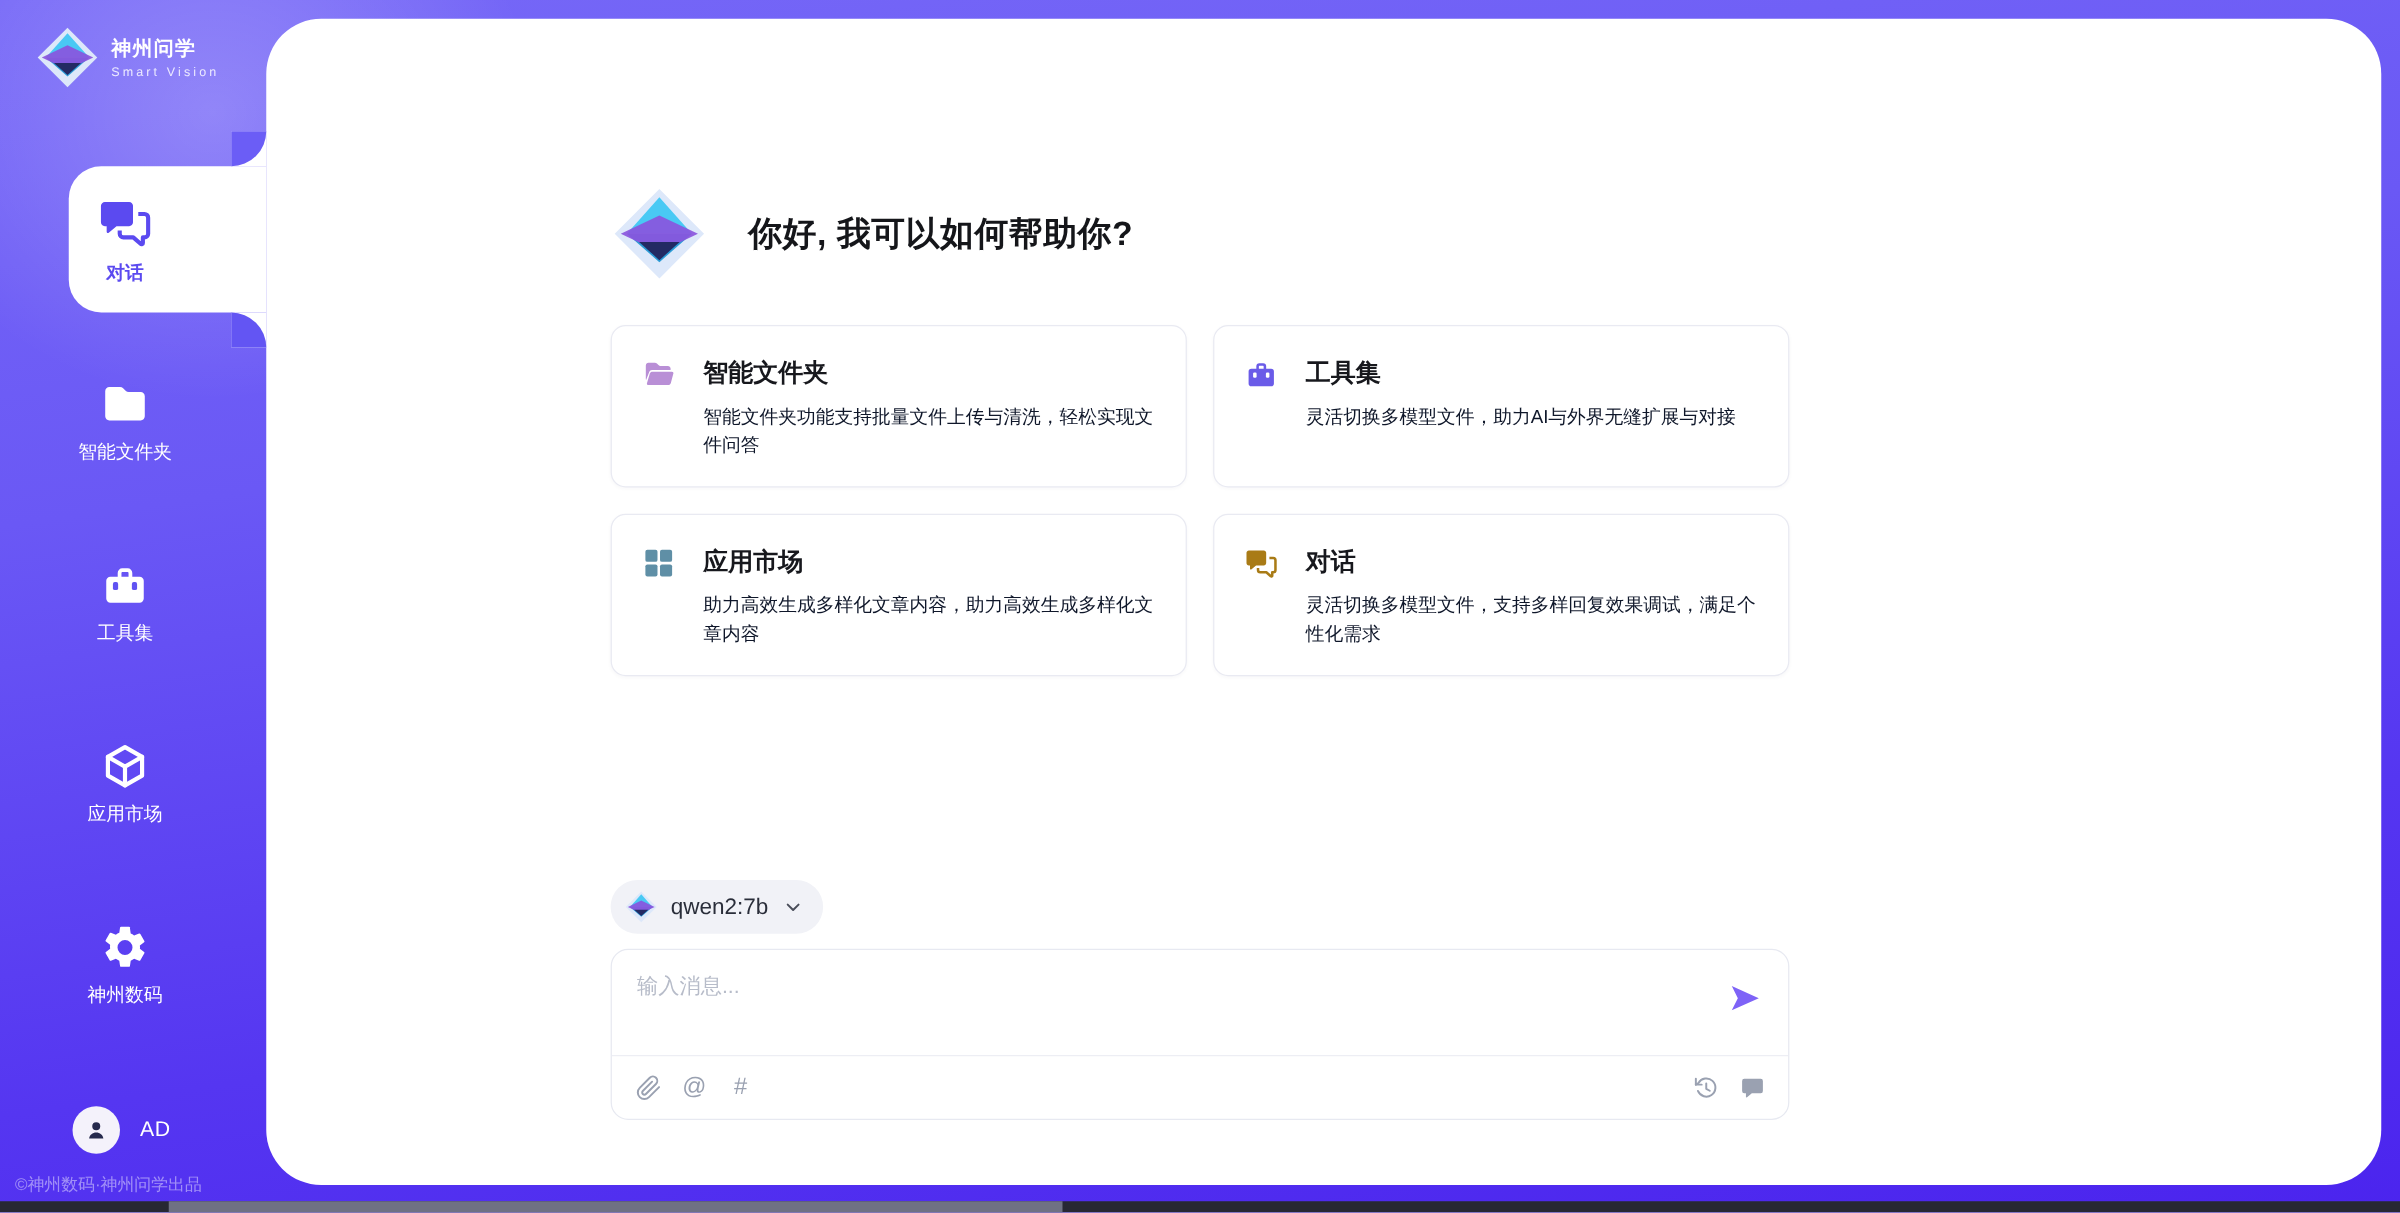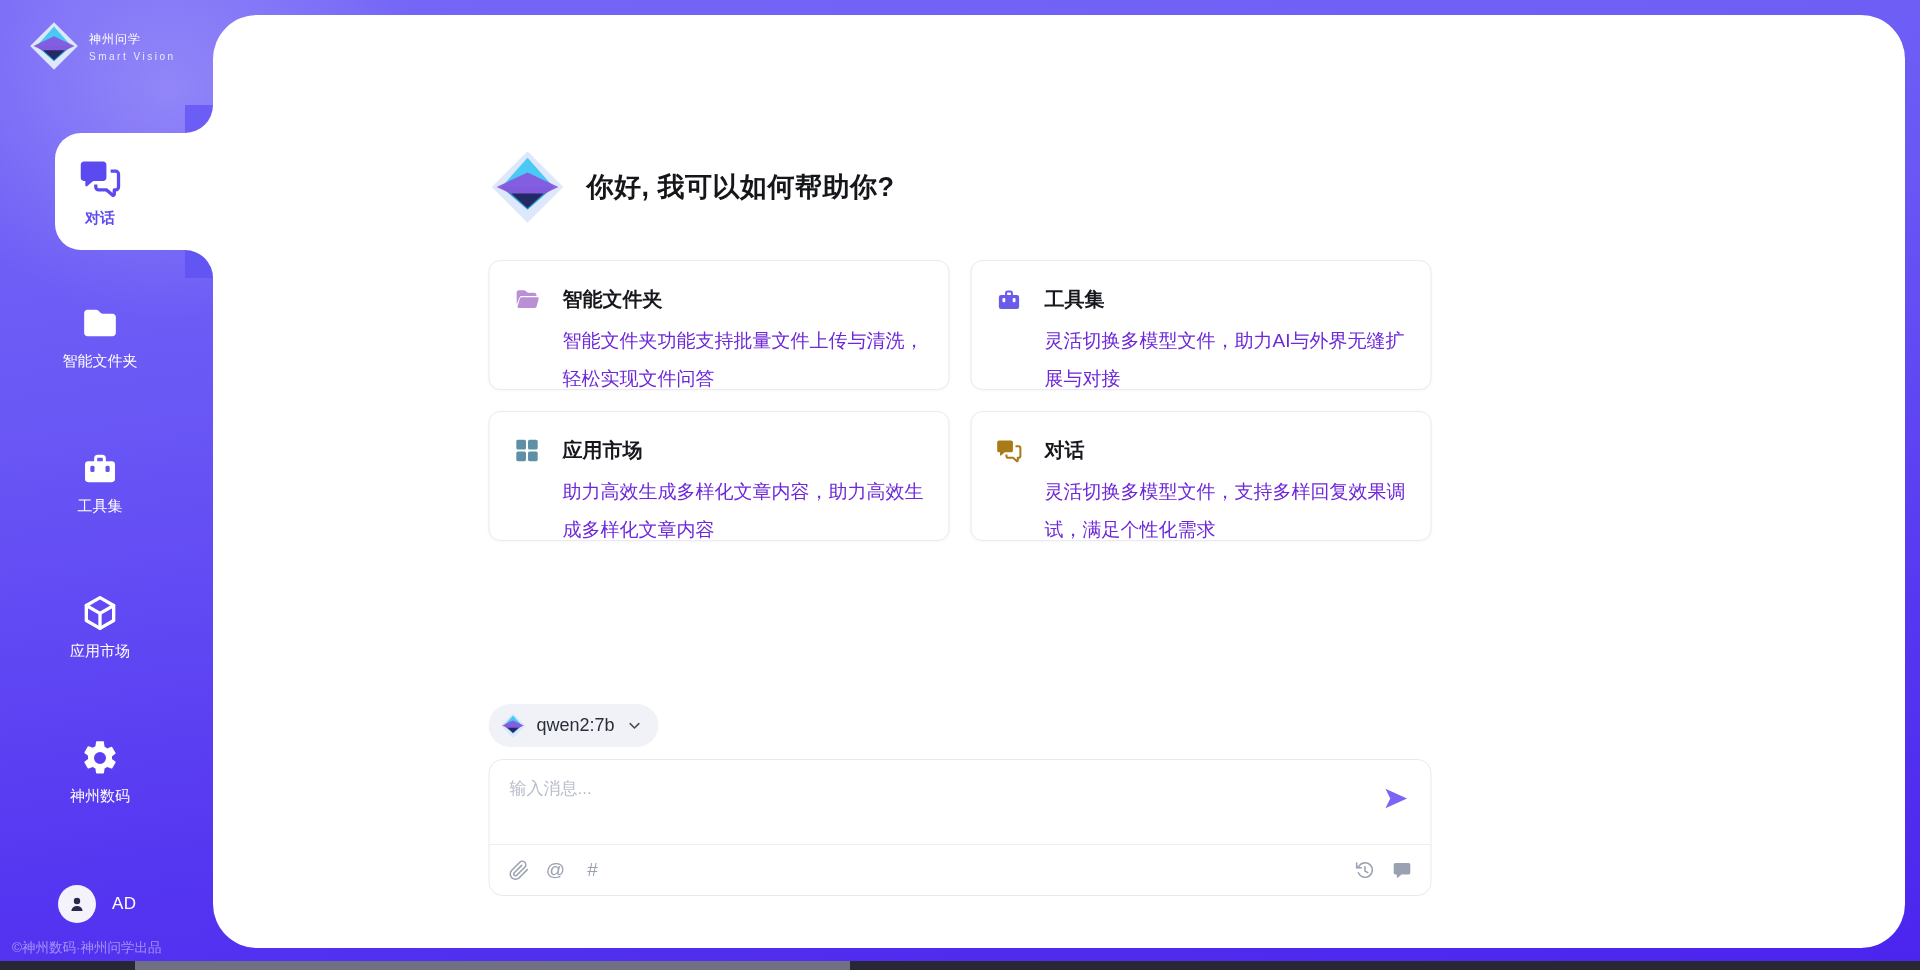--- a/index.html
+++ b/index.html
@@ -13,21 +13,21 @@
     background:radial-gradient(closest-side,rgba(255,255,255,.22),rgba(255,255,255,0)); pointer-events:none; }
 
   
   .panel { position:absolute; left:213px; top:15px; right:15px; bottom:22px;
     background:#fff; border-radius:44px; }
 
   
   .sidebar { position:absolute; left:0; top:0; bottom:0; width:213px; }
   .brand { position:absolute; top:20px; left:28px; display:flex; align-items:center; gap:9px; }
   .brand svg { width:52px; height:52px; }
-  .brand-name { font-size:12px; font-weight:400; color:#fff; letter-spacing:1px; }
+  .brand-name { font-size:16px; font-weight:700; color:#fff; letter-spacing:1px; }
   .brand-sub { font-size:10px; color:#eceaff; letter-spacing:2.5px; margin-top:3px; }
 
   .nav { position:absolute; top:133px; left:0; width:200px; }
   .nav-item { position:relative; height:117px; margin-bottom:28px; display:flex;
     flex-direction:column; align-items:center; justify-content:center; cursor:pointer; }
   .nav-icon { width:40px; height:40px; color:#fff; position:relative; z-index:2; }
   .nav-icon svg { width:100%; height:100%; display:block; }
   .nav-label { margin-top:9px; font-size:15px; color:#fff; position:relative; z-index:2; }
   .nav-item.active::before { content:''; position:absolute; left:55px; right:-13px; top:0; bottom:0;
     background:#fff; border-radius:26px 0 0 26px; }
@@ -42,31 +42,31 @@
   .user { position:absolute; bottom:47px; left:58px; display:flex; align-items:center; gap:16px; cursor:pointer;text-align:center; }
   .avatar { width:38px; height:38px; background:#f4f2fb; border-radius:50%;
     display:flex; align-items:center; justify-content:center; }
   .avatar svg { width:22px; height:22px; }
   .user-name { color:#fff; font-size:17px; letter-spacing:.5px; }
   .copyright { position:absolute; bottom:13px; left:12px; font-size:13.5px;
     color:rgba(255,255,255,.45); white-space:nowrap; }
 
   
   .content { position:absolute; left:50%; transform:translateX(-50%); width:943px; top:0; height:100%; padding-top:148px; }
-  .greeting { display:flex; align-items:center; gap:20px; }
+  .greeting { display:flex; align-items:center; gap:32px; }
   .greeting svg { width:78px; height:78px; }
   .greeting h1 { font-size:27px; font-weight:700; color:#15161a; letter-spacing:.5px; }
 
   .cards { margin-top:34px; display:grid; grid-template-columns:1fr 1fr; gap:21px; }
   .card { position:relative; height:130px; border:1px solid #e9eaf2; border-radius:12px; background:#fff;
     padding:25px 22px 0 73px; box-shadow:0 1px 3px rgba(25,25,60,.03); cursor:pointer; }
   .card-icon { position:absolute; left:24px; top:25px; width:27px; height:27px; }
   .card-icon svg { width:100%; height:100%; display:block; }
   .card h3 { font-size:20px; font-weight:700; color:#17181d; line-height:27px; }
-  .card p { margin-top:9px; font-size:19px; color:#6d28d9; line-height:38px; }
+  .card p { margin-top:9px; font-size:15px; color:#0f172a; line-height:23px; }
 
   .model-row { margin-top:163px; }
   .model-pill { display:inline-flex; align-items:center; gap:10px; height:43px; padding:0 16px 0 11px;
     background:#f1f2f7; border:none; border-radius:22px; font-size:18px; color:#2a2e3a; cursor:pointer;
     font-family:inherit; }
   .model-pill .mini-logo { width:27px; height:27px; }
   .model-pill .chev { width:16px; height:16px; color:#4a4e5a; margin-left:2px; }
 
   .composer { position:relative; margin-top:12px; height:137px; background:#fff;
     border:1px solid #e7e9f1; border-radius:14px; }

